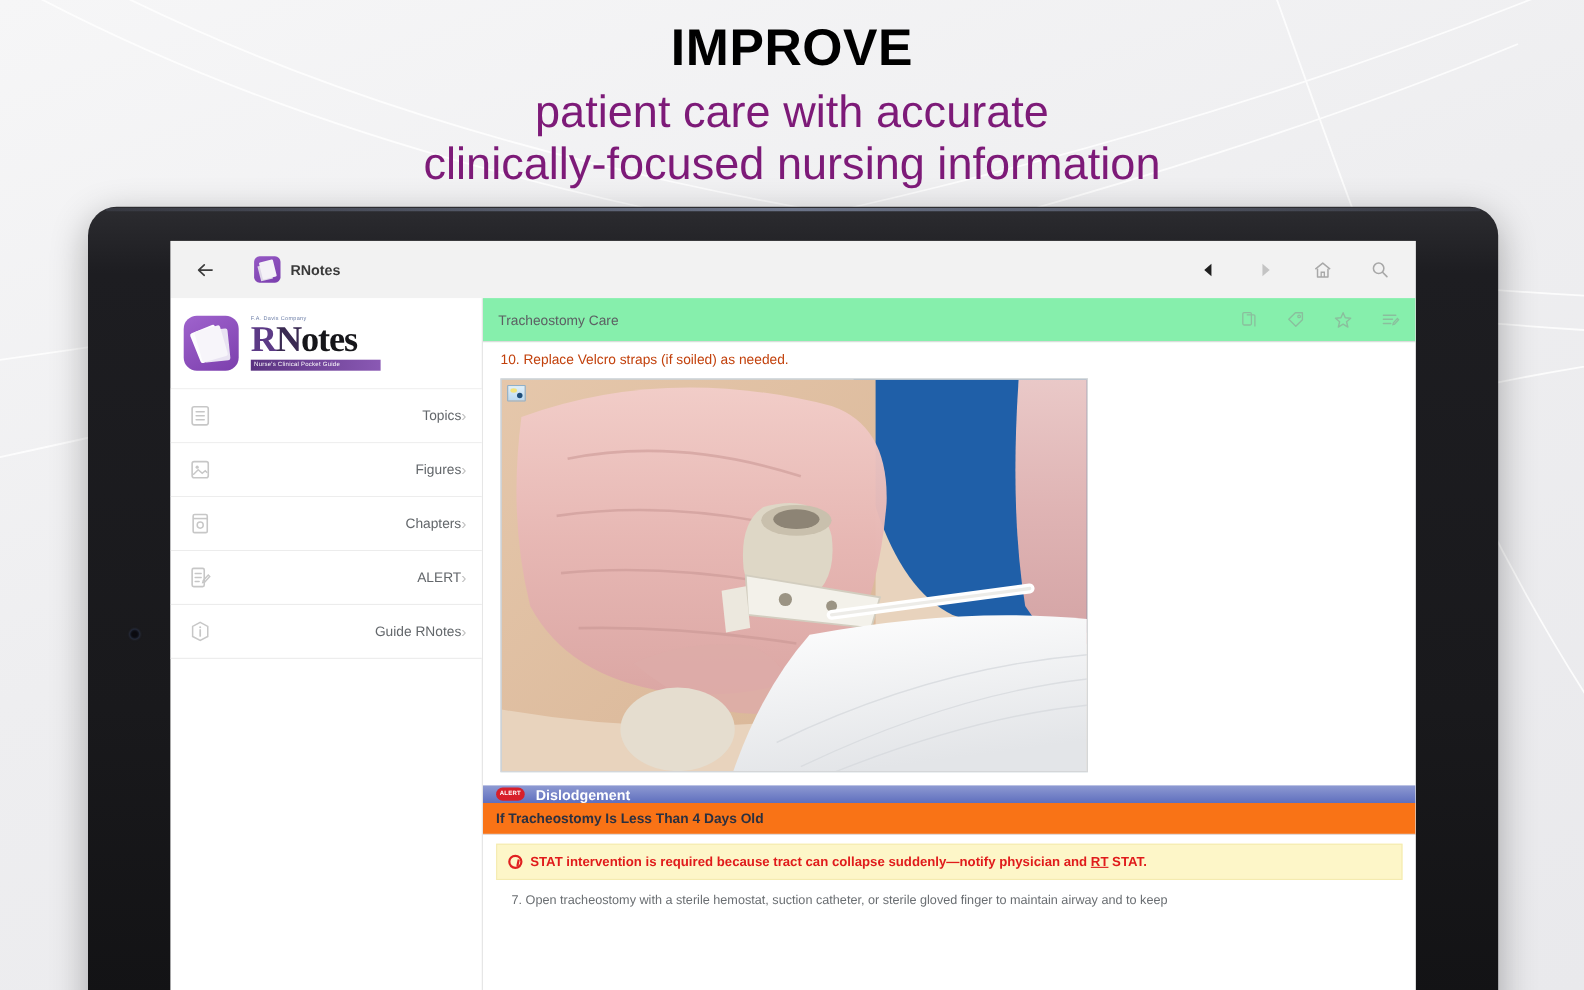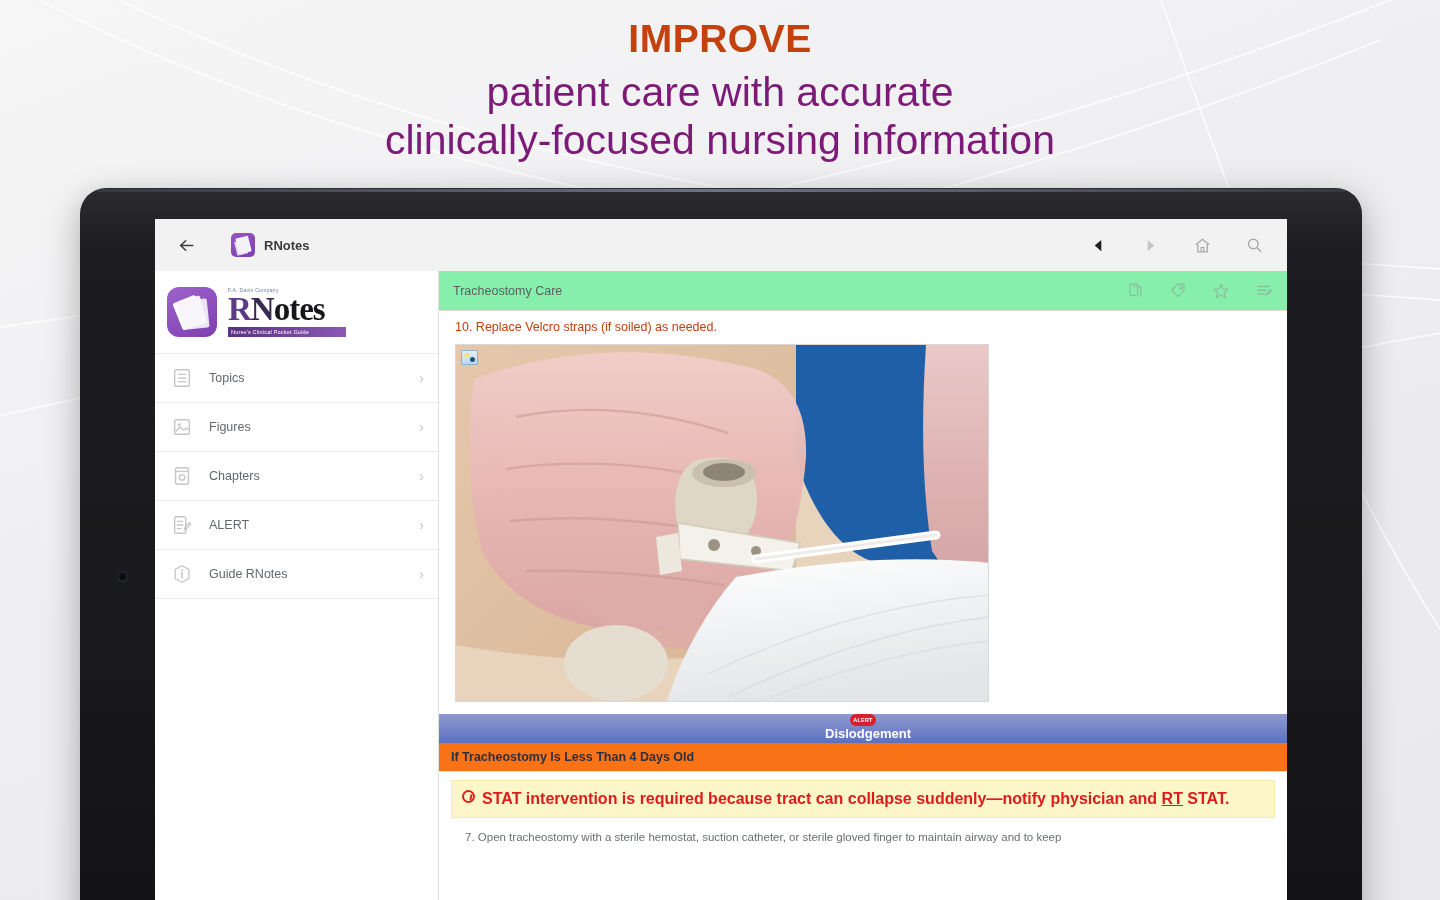--- a/index.html
+++ b/index.html
@@ -12,22 +12,22 @@
 
   
   .bg-wrap { position: absolute; inset: 0; overflow: hidden;
     background: linear-gradient(160deg,#f6f6f7 0%,#eeeef0 45%,#e9e9ec 100%); }
   .bg-lines { position: absolute; inset: 0; width: 100%; height: 100%; }
 
   
   .promo { position: absolute; top: 18px; left: 0; width: 1440px;
     text-align: center; z-index: 5; }
   .promo-line1 {
-    font-size: 39px; font-weight: bold; letter-spacing: 0.5px;
-    color: #c2410c; line-height: 1.08;
+    font-size: 47px; font-weight: bold; letter-spacing: 0.5px;
+    color: #000000; line-height: 1.08;
   }
   .promo-line2, .promo-line3 {
     font-size: 41px; color: #7d1a78; line-height: 1.18;
   }
   .promo-line2 { margin-top: 8px; }
 
   
   .tablet {
     position: absolute; left: 80px; top: 188px;
     width: 1282px; height: 760px;
@@ -103,21 +103,21 @@
   .logo-main .n { color: #3a2a52; }
   .logo-main .rest { color: #16161a; }
   .logo-bar {
     margin-top: 2px; background: linear-gradient(90deg,#5a3280,#8a59b4);
     color: #fff; font-size: 5.5px; padding: 2px 3px; letter-spacing: .2px;
     white-space: nowrap; width: 118px;
   }
   .navlist { border-top: 1px solid #ececec; }
   .navitem {
     display: flex; align-items: center; height: 49px; padding: 0 14px 0 16px;
-    border-bottom: 1px solid #ececec; cursor: pointer; background: #fff;
+    border-bottom: 1px solid #ececec; cursor: pointer; background: #fff; text-align: right;
   }
   .navicon { width: 22px; height: 22px; flex: none; opacity: .55; }
   .navlabel { margin-left: 16px; font-size: 12.5px; color: #63676b; flex: 1; }
   .chev { color: #c2c2c2; font-size: 14px; }
 
   
   .content { flex: 1; background: #ffffff; position: relative; overflow: hidden; }
   .content-head {
     height: 40px; background: #86efac; border-bottom: 1px solid #dcdcdc;
     display: flex; align-items: center; padding: 0 12px 0 14px;
@@ -141,44 +141,44 @@
   }
   .fig-badge:after {
     content:""; position:absolute; right:2px; bottom:2px; width:5px; height:5px;
     border-radius:50%; background:#1f4e79;
   }
   .fig-badge:before {
     content:""; position:absolute; left:2px; top:2px; width:6px; height:4px;
     border-radius:50%; background:#f2e27a;
   }
   .alert-head {
-    margin: 12px 0 0 0; height: 29px;
+    margin: 12px 0 0 0; height: 16px;
     background: linear-gradient(180deg,#8e9ad2,#5f6fbe);
-    display: flex; align-items: center; padding: 0 12px; flex-direction: column;
+    display: flex; align-items: center; padding: 0 12px;
   }
   .alert-pill {
     width: 26px; height: 12px; border-radius: 7px; background: #d81f2a;
     display: flex; align-items: center; justify-content: center;
     color: #fff; font-size: 5.5px; font-weight: bold; letter-spacing: .2px;
     flex: none;
   }
   .alert-title { margin-left: 10px; color: #fff; font-size: 13px; font-weight: bold; }
   .alert-sub {
     background: #f97316; padding: 7px 12px; font-size: 12.5px;
     font-weight: bold; color: #2b3040; border-bottom: 1px solid #dfe3ea;
   }
   .warn-box {
     margin: 8px 12px 0 12px; background: #fdf6c8; border: 1px solid #f4ebb0;
     padding: 8px 10px; display: flex; align-items: flex-start; gap: 7px;
   }
   .warn-icon { width: 13px; height: 13px; border-radius: 50%;
     border: 2px solid #e02020; flex: none; position: relative; margin-top: 1px; }
   .warn-icon:after { content:""; position:absolute; left:3px; top:1.5px;
     width:3px; height:6px; border-right:2px solid #e02020; transform: rotate(12deg); }
-  .warn-text { font-size: 16px; color: #e01b1b; font-weight: bold; line-height: 1.25; }
+  .warn-text { font-size: 12px; color: #e01b1b; font-weight: bold; line-height: 1.25; }
   .warn-text u { text-decoration: underline; }
   .step-line {
     padding: 13px 16px 0 26px; font-size: 11.5px; color: #6a6e72;
     white-space: nowrap; overflow: hidden;
   }
 </style>
 </head>
 <body>
 
 <div class="bg-wrap">

